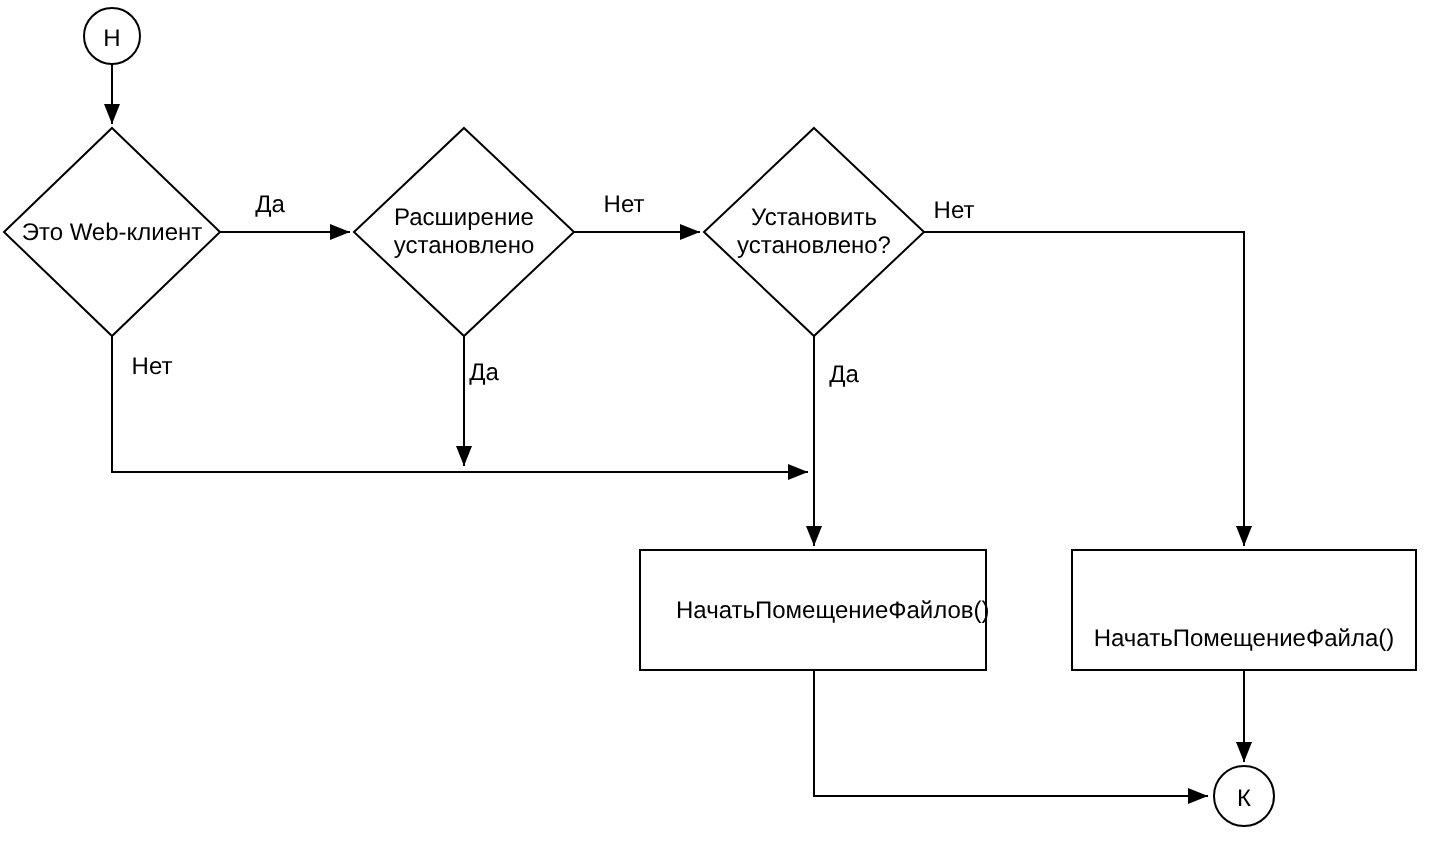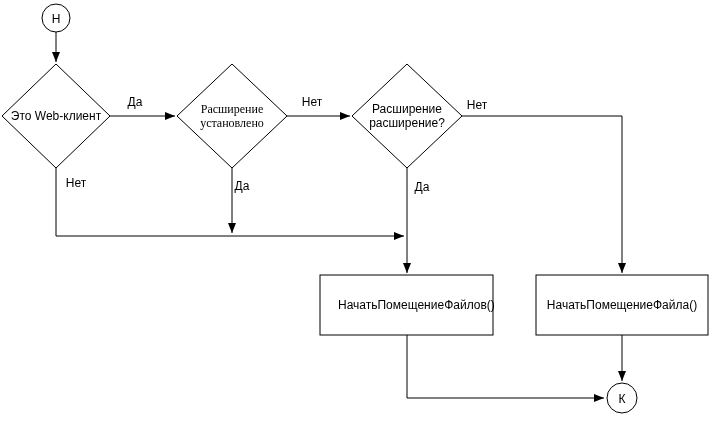--- a/index.html
+++ b/index.html
@@ -50,24 +50,24 @@
     <polygon points="56,64 110,116 56,168 2,116" fill="#ffffff" stroke="#000000" stroke-width="1"></polygon>
     <polygon points="232,64 287,116 232,168 177,116" fill="#ffffff" stroke="#000000" stroke-width="1"></polygon>
     <polygon points="407,64 462,116 407,168 352,116" fill="#ffffff" stroke="#000000" stroke-width="1"></polygon>
     <rect x="320" y="275" width="173" height="60" fill="#ffffff" stroke="#000000" stroke-width="1"></rect>
     <rect x="536" y="275" width="172" height="60" fill="#ffffff" stroke="#000000" stroke-width="1"></rect>
     <circle cx="622" cy="398" r="15" fill="#ffffff" stroke="#000000" stroke-width="1"></circle>
   </svg>
 
   <div class="lbl" style="left:56px; top:19px;">Н</div>
   <div class="lbl" style="left:56px; top:116px; width:106px;text-align:center;">Это Web-клиент</div>
-  <div class="lbl" style="left:232px; top:116px; width:84px;font-family:Liberation Serif, serif;">Расширение установлено</div>
-  <div class="lbl" style="left:407px; top:116px; width:88px;">Расширение расширение?</div>
+  <div class="lbl" style="left:232px; top:116px; width:84px;">Расширение установлено</div>
+  <div class="lbl" style="left:407px; top:116px; width:88px;">Установить установлено?</div>
   <div class="lbl" style="left:406px; top:305px; width:136px;">НачатьПомещениеФайлов()</div>
-  <div class="lbl" style="left:622px; top:305px; width:186px;">НачатьПомещениеФайла()</div>
+  <div class="lbl" style="left:622px; top:319px; width:186px;">НачатьПомещениеФайла()</div>
   <div class="lbl" style="left:622px; top:399px;">К</div>
 
   <div class="lbl edge-lbl" style="left:135px; top:102px;">Да</div>
   <div class="lbl edge-lbl" style="left:76px; top:183px;">Нет</div>
   <div class="lbl edge-lbl" style="left:312px; top:102px;">Нет</div>
   <div class="lbl edge-lbl" style="left:242px; top:186px;">Да</div>
   <div class="lbl edge-lbl" style="left:477px; top:105px;">Нет</div>
   <div class="lbl edge-lbl" style="left:422px; top:187px;">Да</div>
 
 </div>

